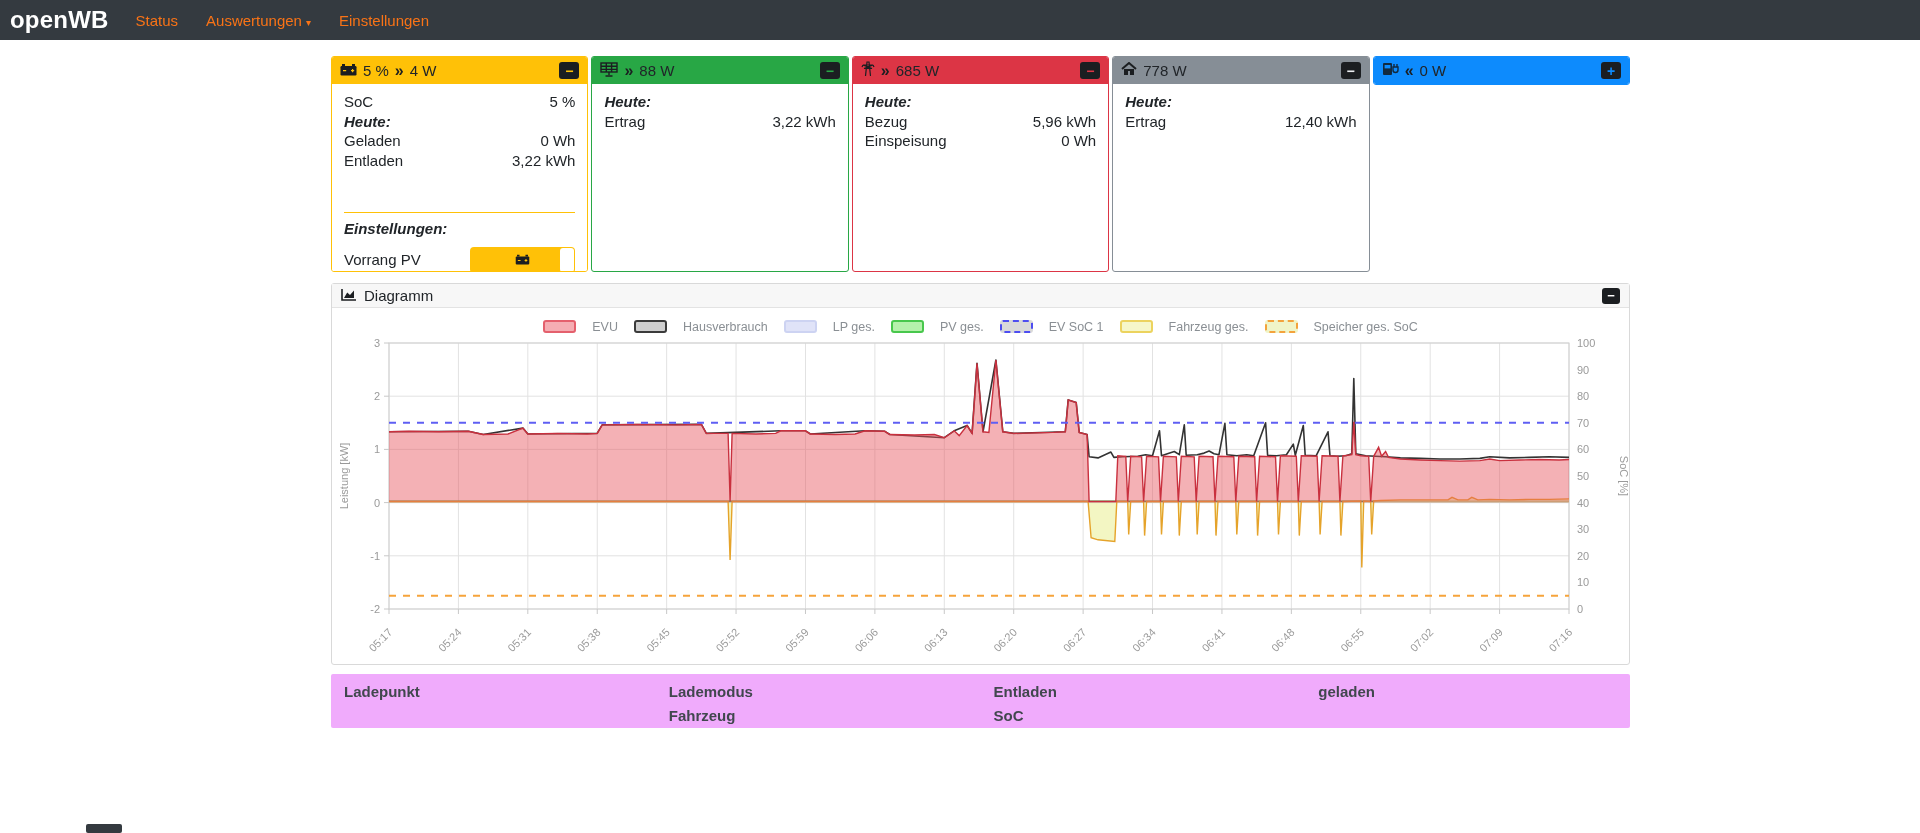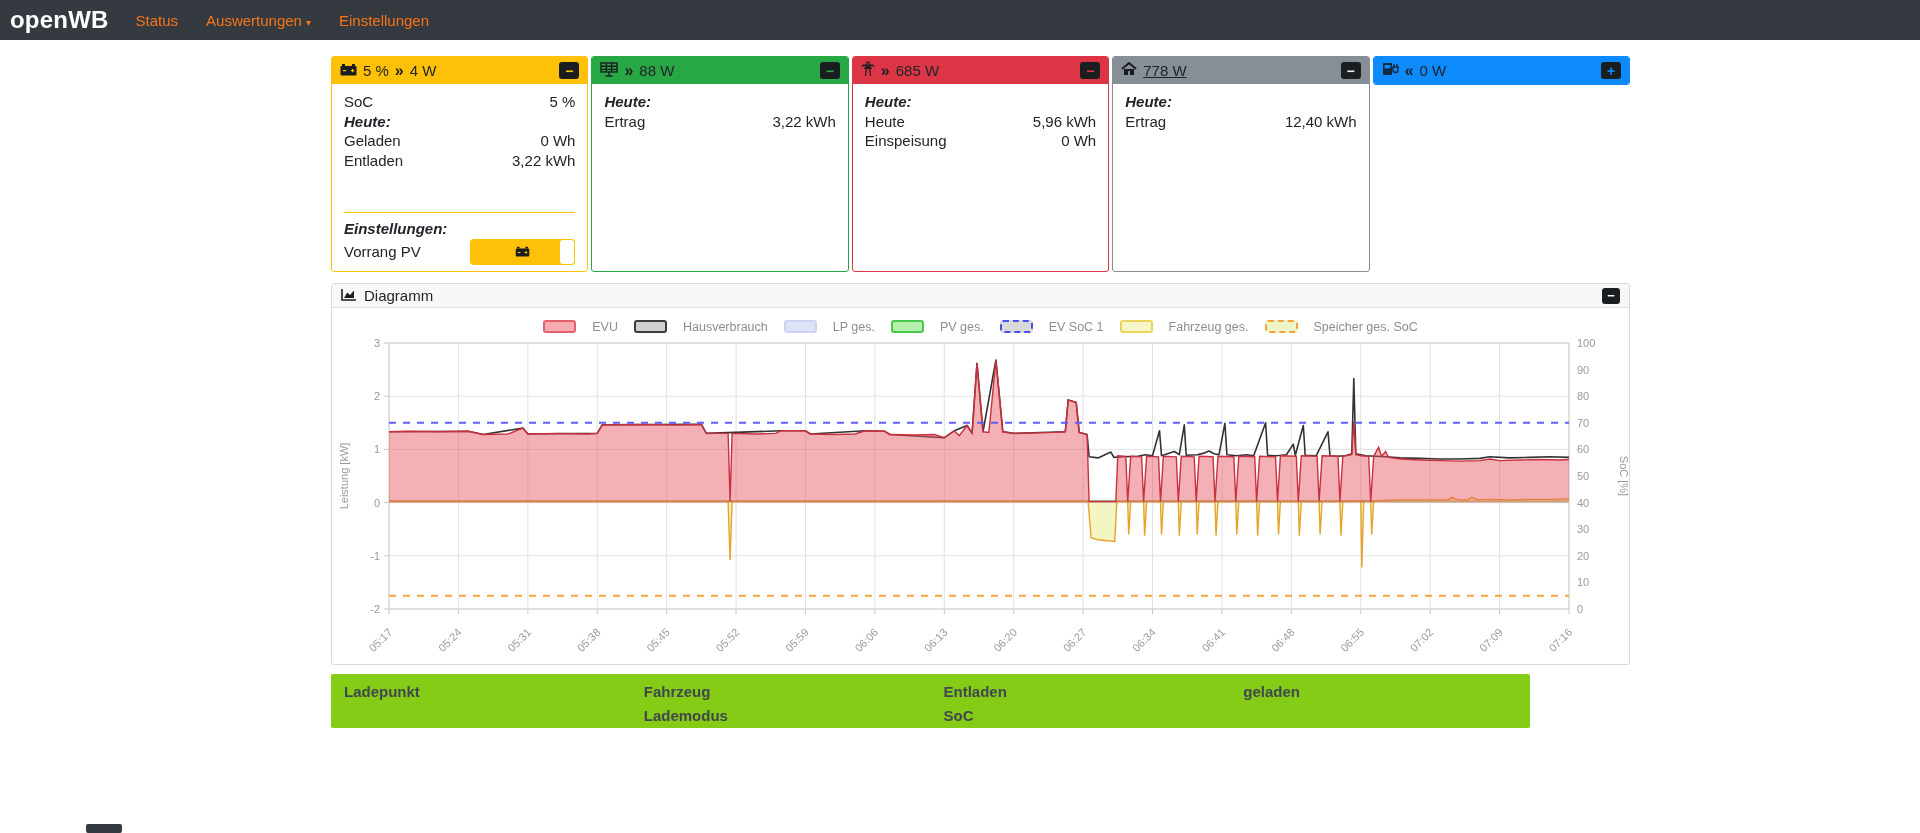--- a/index.html
+++ b/index.html
@@ -28,47 +28,47 @@
                   font-size:14px; font-weight:700; line-height:1; cursor:pointer; }
   .chev { font-weight:700; font-size:16px; color:#1b1e21; }
   .card-body { padding:8px 12px; font-size:15px; background:#fff; }
   .kv { display:flex; justify-content:space-between; line-height:19.5px; }
   .kv .lbl {} .kv .val {}
   .bi { font-weight:700; font-style:italic; line-height:19.5px; }
 
   .card-yellow { border:1px solid #ffc107; } .card-yellow .card-header { background:#ffc107; }
   .card-green  { border:1px solid #28a745; } .card-green  .card-header { background:#28a745; }
   .card-red    { border:1px solid #dc3545; } .card-red    .card-header { background:#dc3545; }
-  .card-gray   { border:1px solid #868e96; } .card-gray   .card-header { background:#868e96;text-decoration:underline; }
+  .card-gray   { border:1px solid #868e96; } .card-gray   .card-header { background:#868e96; }
   .card-blue   { border:1px solid #0d8bfd; } .card-blue   .card-header { background:#0d8bfd; }
 
   .divider-y { border:none; border-top:1px solid #ffc107; margin:42px 0 6px 0; }
-  .vorrang-row { display:flex; justify-content:space-between; align-items:center; margin-top:0; }
+  .vorrang-row { display:flex; justify-content:space-between; align-items:center; margin-top:8px; }
   .toggle-btn { position:relative; width:105px; height:26px; background:#ffc107;
                 border-radius:4px; display:flex; align-items:center; justify-content:center; cursor:pointer; }
   .toggle-knob { position:absolute; right:1px; top:1px; width:14px; height:24px;
                  background:#fff; border-radius:3px; }
 
   
   .panel { position:absolute; left:331px; top:283px; width:1299px; height:382px;
            border:1px solid #d9d9d9; border-radius:3px; background:#fff; }
   .panel-header { height:24px; background:#f7f7f7; border-bottom:1px solid #e3e3e3;
                   display:flex; align-items:center; gap:7px; padding:0 9px; font-size:15px; }
   .panel-header .spacer { flex:1; }
   .panel-minus { width:18px; height:16px; background:#1b1e21; border-radius:3px; color:#fff;
                  display:flex; align-items:center; justify-content:center;
                  font-size:13px; font-weight:700; cursor:pointer; }
   .legend { margin-top:10px; height:17px; display:flex; justify-content:center;
             align-items:center; gap:16px; }
   .legend-item { display:flex; align-items:center; gap:16px; font-size:12.5px; color:#8a8f94; cursor:pointer; }
   .legend-swatch { width:33px; height:13px; border-radius:3px; }
 
   
-  .btable { position:absolute; left:331px; top:674px; width:1199px; height:54px;
-            background:#84cc16; border-radius:2px; display:flex;
+  .btable { position:absolute; left:331px; top:674px; width:1299px; height:54px;
+            background:#f0abfc; border-radius:2px; display:flex;
             font-size:15px; font-weight:700; color:#41474e; }
   .btable .col { width:25%; padding:6px 0 0 13px; line-height:24px; }
 
   .footer-frag { position:absolute; left:86px; top:824px; width:36px; height:9px;
                  background:#343a40; border-radius:2px; }
 
   svg text { font-family:"Liberation Sans", sans-serif; }
 </style>
 </head>
 <body>
@@ -162,21 +162,21 @@
             </svg>
         </span>
         <span class="chev">»</span>
         <span>685 W</span>
         <span class="spacer"></span>
         <span class="collapse-btn" style="color:#dc3545">−</span>
       </div>
       <div class="card-body">
         <div class="bi">Heute:</div>
         <div class="kv">
-            <span class="lbl">Heute</span>
+            <span class="lbl">Bezug</span>
             <span class="val">5,96 kWh</span>
           </div>
         <div class="kv">
             <span class="lbl">Einspeisung</span>
             <span class="val">0 Wh</span>
           </div>
       </div>
     </div>
 
     <div class="card card-gray h216">
@@ -360,22 +360,22 @@
       <text transform="translate(16,141) rotate(-90)" text-anchor="middle" font-size="11" fill="#9a9a9a">Leistung [kW]</text>
       <text transform="translate(1288,141) rotate(90)" text-anchor="middle" font-size="11" fill="#9a9a9a">SoC [%]</text>
     </svg>
 </div>
 
 <div class="btable">
   <div class="col">
     <div>Ladepunkt</div>
   </div>
   <div class="col">
+    <div>Lademodus</div>
     <div>Fahrzeug</div>
-    <div>Lademodus</div>
   </div>
   <div class="col">
     <div>Entladen</div>
     <div>SoC</div>
   </div>
   <div class="col">
     <div>geladen</div>
   </div>
 </div>
 

